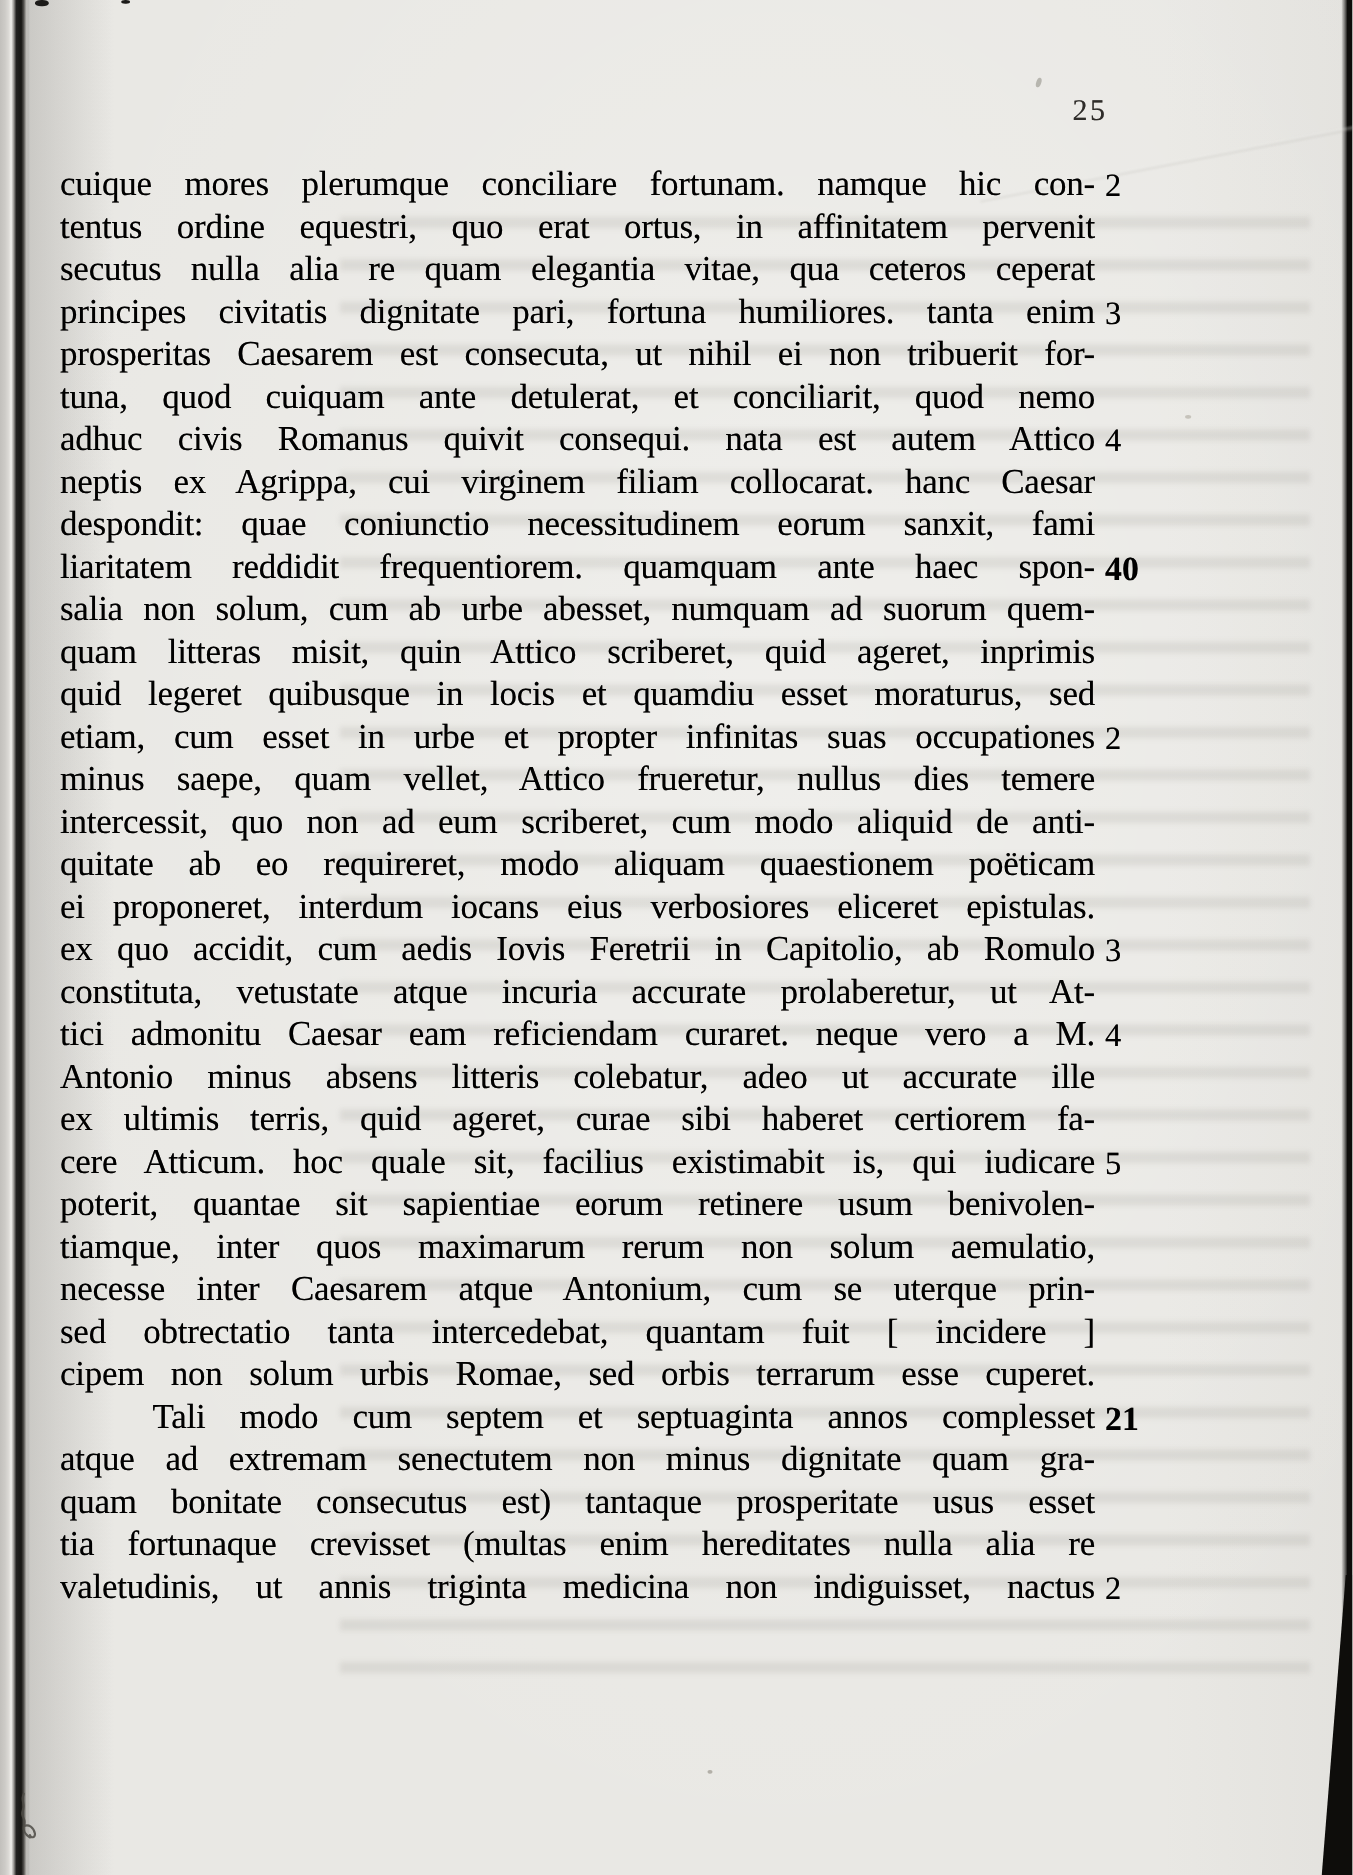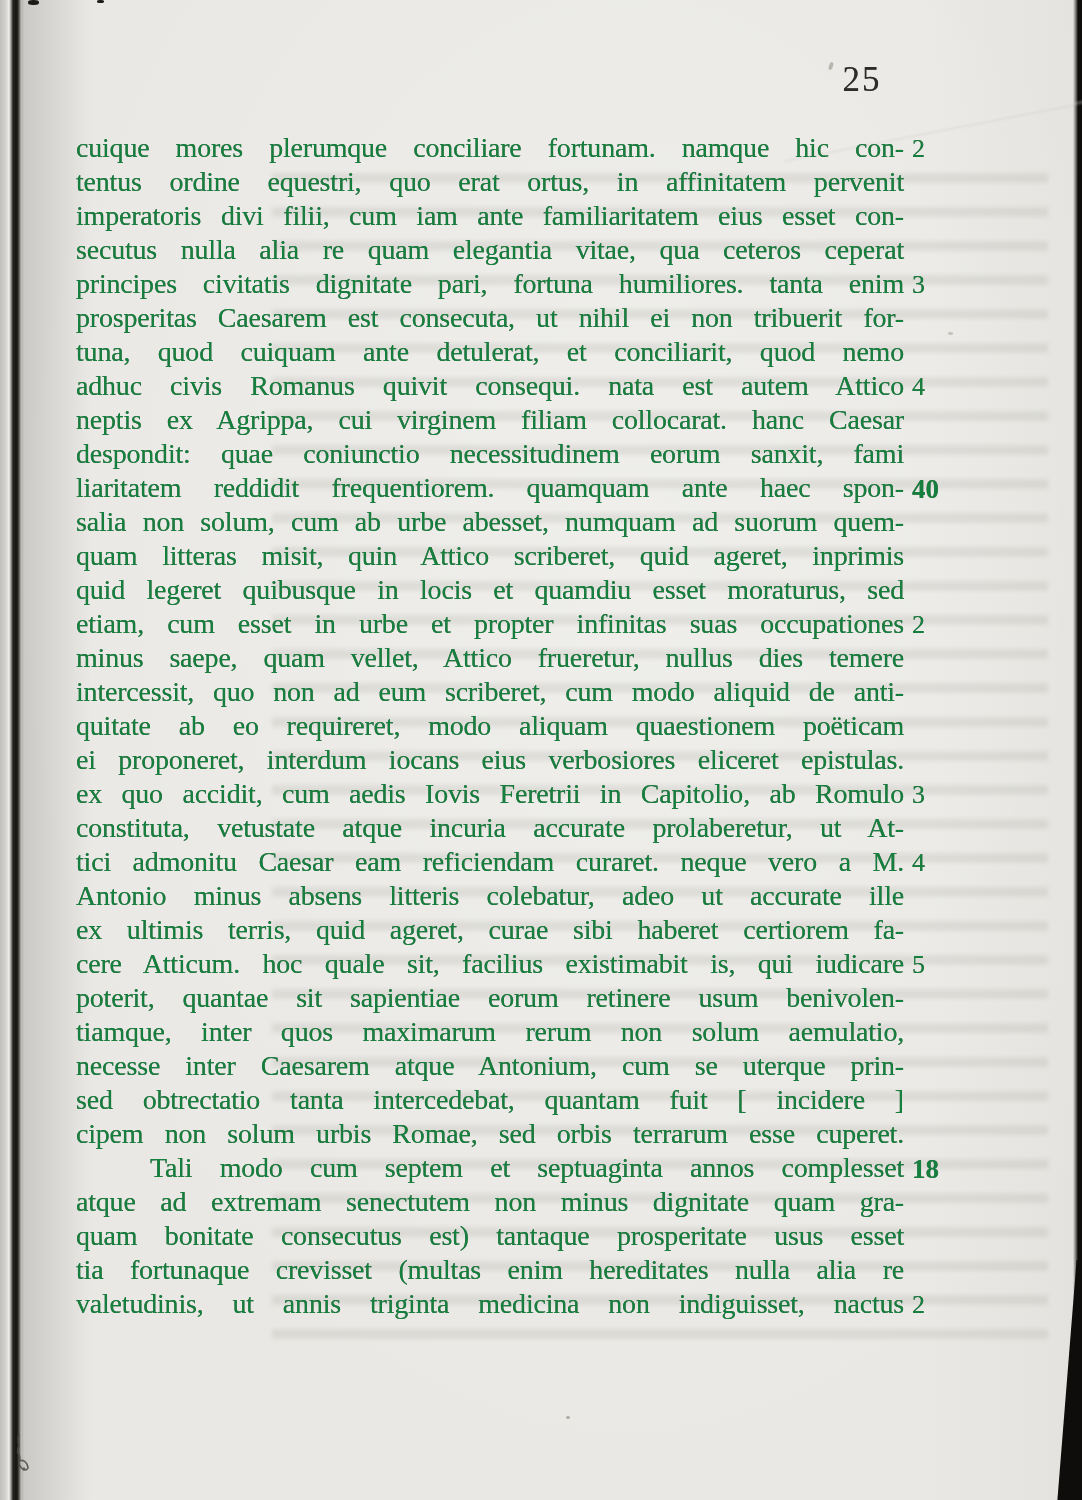--- a/index.html
+++ b/index.html
@@ -50,29 +50,29 @@
   .ghost {
     position: absolute; left: 272px; top: 152px; width: 776px; height: 1205px;
     background: repeating-linear-gradient(180deg,
       rgba(0,0,0,0) 0px, rgba(0,0,0,0) 20px,
       rgba(117,113,104,0.13) 23px, rgba(117,113,104,0.13) 29px,
       rgba(0,0,0,0) 32px, rgba(0,0,0,0) 34px);
     filter: blur(2.3px);
   }
   
   .page-number {
-    position: absolute; left: 838px; top: 60px; width: 48px;
-    font-size: 35px; letter-spacing: 2px; text-align: center;
+    position: absolute; left: 838px; top: 76px; width: 48px;
+    font-size: 24px; letter-spacing: 2px; text-align: right;
     color: #2e2c29; text-shadow: 0 0 0.5px rgba(46,44,41,0.6);
   }
   
   .textblock {
     position: absolute; left: 48px; top: 131px; width: 828px;
     font-size: 28px; line-height: 34px; letter-spacing: -0.2px;
-    color: #15803d; text-shadow: 0 0 0.45px rgba(38,36,33,0.65); margin-left: 28px;
+    color: #000000; text-shadow: 0 0 0.45px rgba(38,36,33,0.65);
   }
   .line {
     position: relative; height: 34px; overflow: visible;
     text-align: justify; text-align-last: justify; text-justify: inter-word;
   }
   .line.indent { padding-left: 74px; }
   .margin-num {
     position: absolute; left: 836px; top: 1px;
     font-size: 26px; letter-spacing: 0; text-align-last: auto; white-space: nowrap;
   }
@@ -104,24 +104,20 @@
     <div class="line">
       <span class="line-text">cuique mores plerumque conciliare fortunam. namque hic con-</span>
       <span class="margin-num">2</span>
     </div>
 
     <div class="line">
       <span class="line-text">tentus ordine equestri, quo erat ortus, in affinitatem pervenit</span>
       
     </div>
 
-    <div class="line">
-      <span class="line-text">imperatoris divi filii, cum iam ante familiaritatem eius esset con-</span>
-      
-    </div>
 
     <div class="line">
       <span class="line-text">secutus nulla alia re quam elegantia vitae, qua ceteros ceperat</span>
       
     </div>
 
     <div class="line">
       <span class="line-text">principes civitatis dignitate pari, fortuna humiliores. tanta enim</span>
       <span class="margin-num">3</span>
     </div>
@@ -247,21 +243,21 @@
       
     </div>
 
     <div class="line">
       <span class="line-text">cipem non solum urbis Romae, sed orbis terrarum esse cuperet.</span>
       
     </div>
 
     <div class="line indent">
       <span class="line-text">Tali modo cum septem et septuaginta annos complesset</span>
-      <span class="margin-num bold">18</span>
+      <span class="margin-num bold">21</span>
     </div>
 
     <div class="line">
       <span class="line-text">atque ad extremam senectutem non minus dignitate quam gra-</span>
       
     </div>
 
     <div class="line">
       <span class="line-text">quam bonitate consecutus est) tantaque prosperitate usus esset</span>
       

